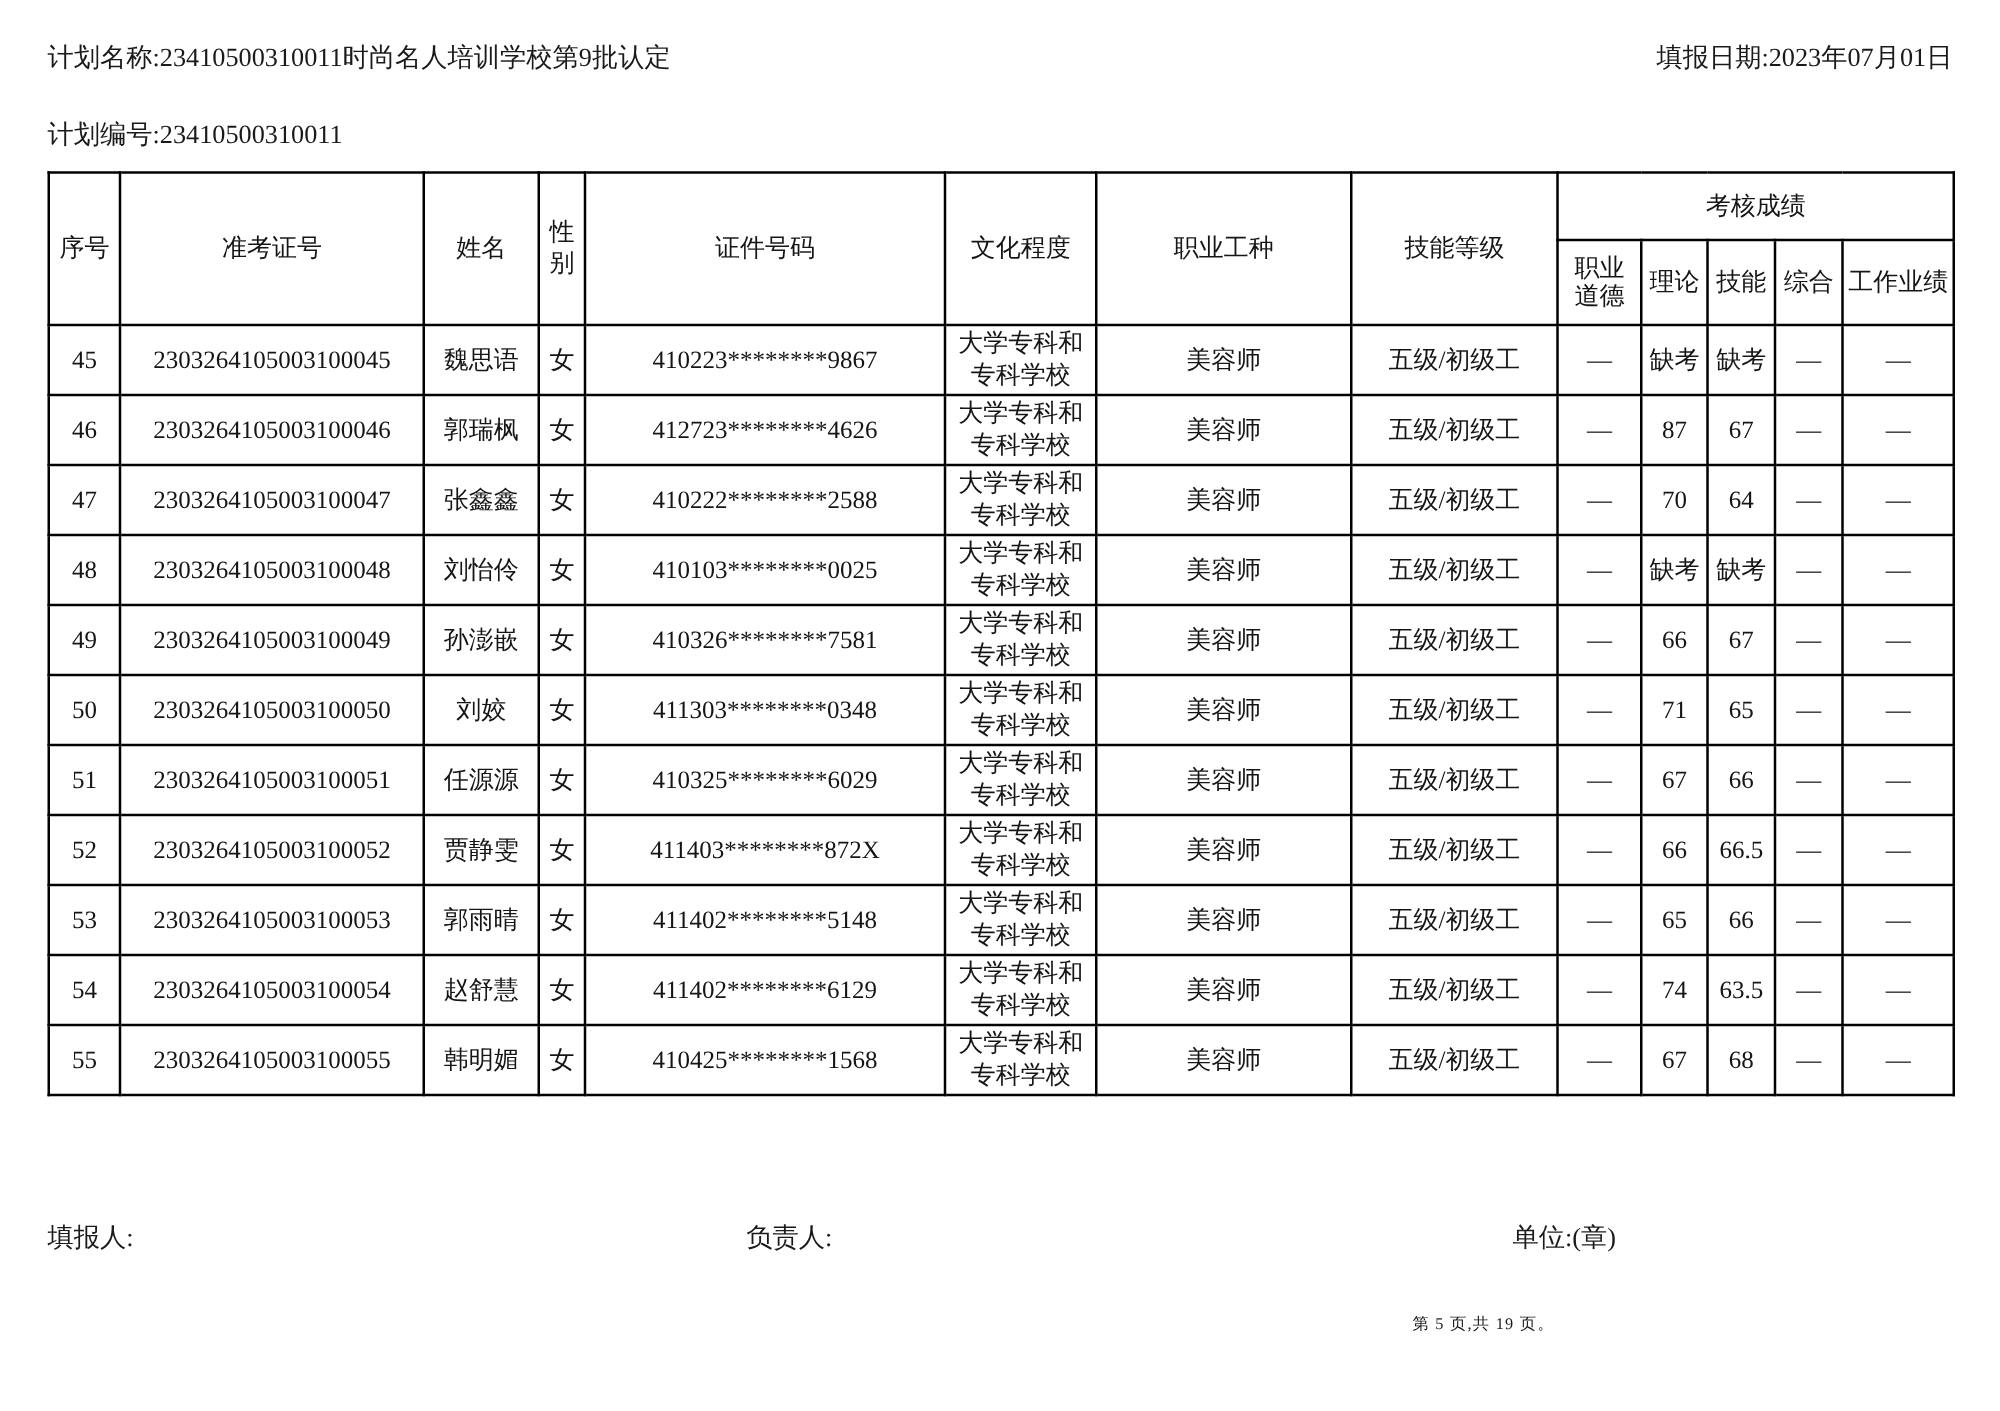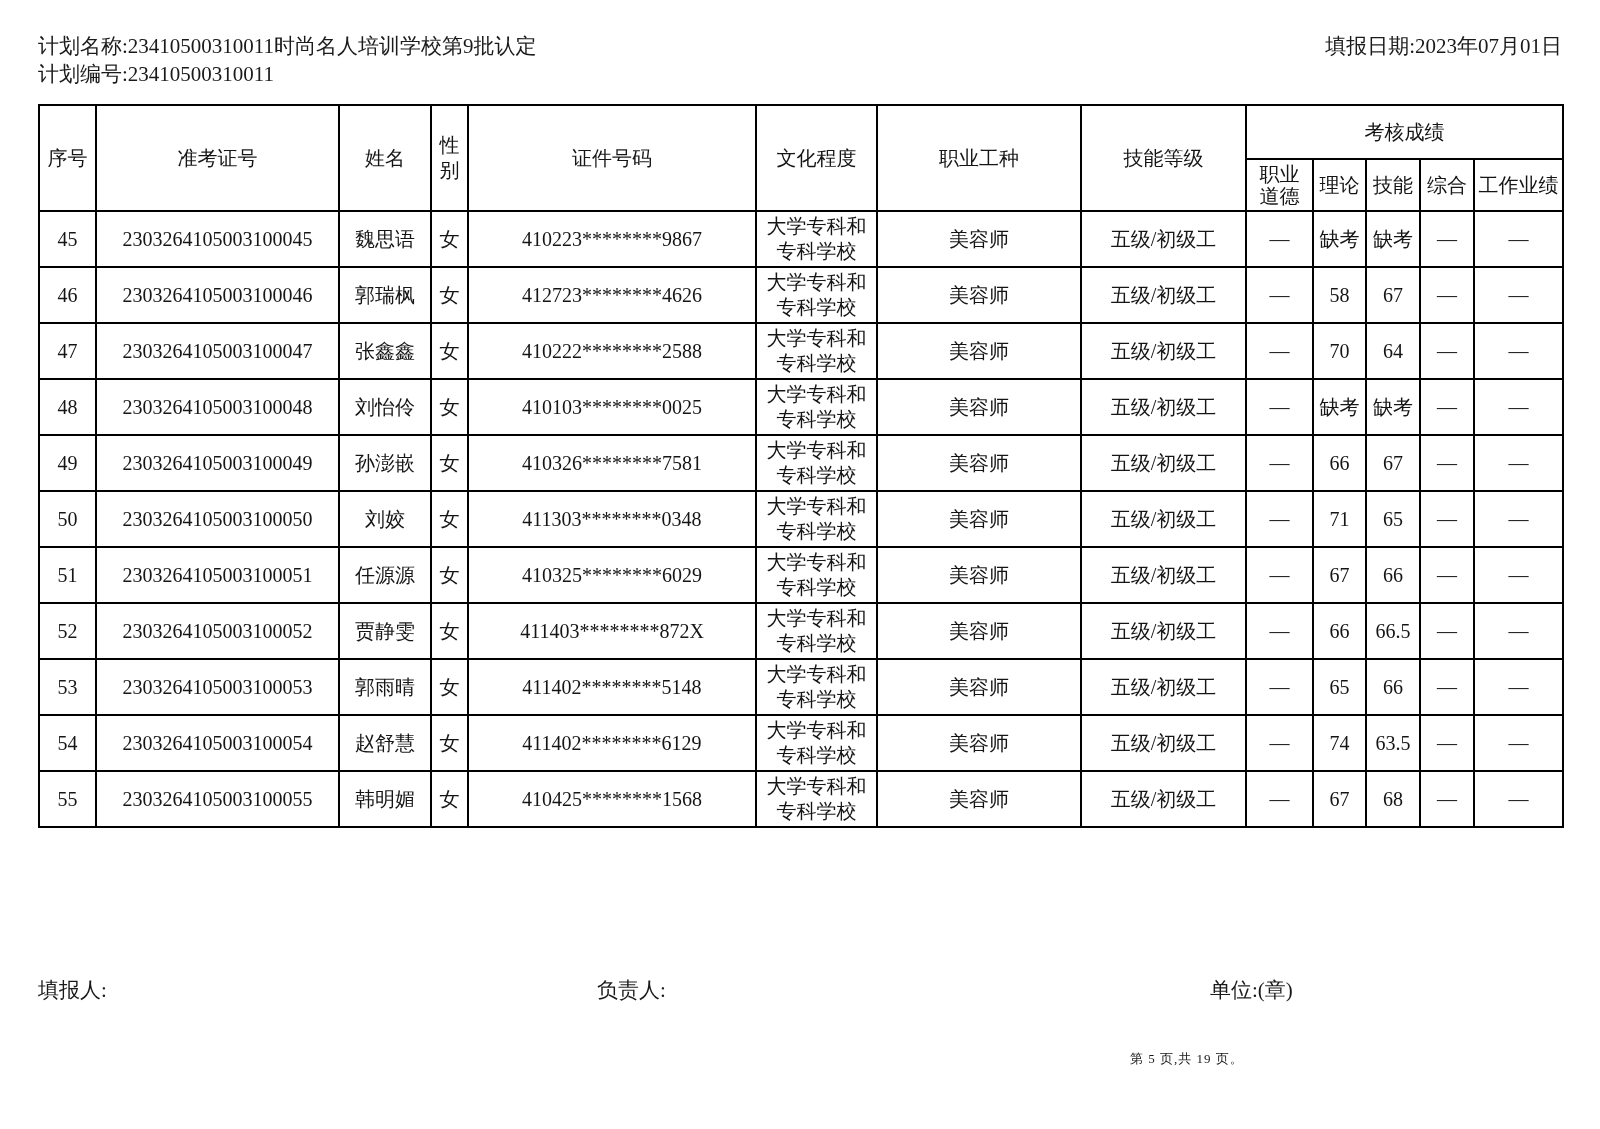--- a/index.html
+++ b/index.html
@@ -25,41 +25,41 @@
 
   .meta-row {
     display: flex;
     justify-content: space-between;
     padding: 0 38px;
     font-size: 21px;
     color: #1a1a1a;
     font-family: Liberation Serif, serif;
   }
   .meta-row.first { margin-top: 32px; }
-  .meta-row.second { }
+  .meta-row.second { margin-top: 33px; }
 
   table.roster {
     margin: 16px 38px 0 38px;
     border-collapse: collapse;
     table-layout: fixed;
     width: 1524px;
     font-size: 20px;
     color: #151515;
   }
   table.roster th, table.roster td {
     border: 2px solid #000000;
     text-align: center;
     vertical-align: middle;
     font-weight: 400;
     padding: 1px 3px;
     line-height: 1.25;
     overflow: hidden;
   }
   table.roster thead tr.head-main th { height: 54px; }
-  table.roster thead tr.head-sub th { height: 52px; line-height: 1.1; border-radius: 15px; }
+  table.roster thead tr.head-sub th { height: 68px; line-height: 1.1; border-radius: 15px; }
   table.roster tbody td { height: 56px; }
   .col-seq   { width: 57px; }
   .col-exam  { width: 243px; }
   .col-name  { width: 92px; }
   .col-sex   { width: 37px; }
   .col-id    { width: 288px; }
   .col-edu   { width: 121px; }
   .col-occ   { width: 204px; }
   .col-lvl   { width: 165px; }
   .col-s1    { width: 67px; }
@@ -157,21 +157,21 @@
         <tr>
           <td>46</td>
           <td>2303264105003100046</td>
           <td>郭瑞枫</td>
           <td>女</td>
           <td>412723********4626</td>
           <td>大学专科和专科学校</td>
           <td>美容师</td>
           <td>五级/初级工</td>
           <td>—</td>
-          <td>58</td>
+          <td>87</td>
           <td>67</td>
           <td>—</td>
           <td>—</td>
         </tr>
         <tr>
           <td>47</td>
           <td>2303264105003100047</td>
           <td>张鑫鑫</td>
           <td>女</td>
           <td>410222********2588</td>

